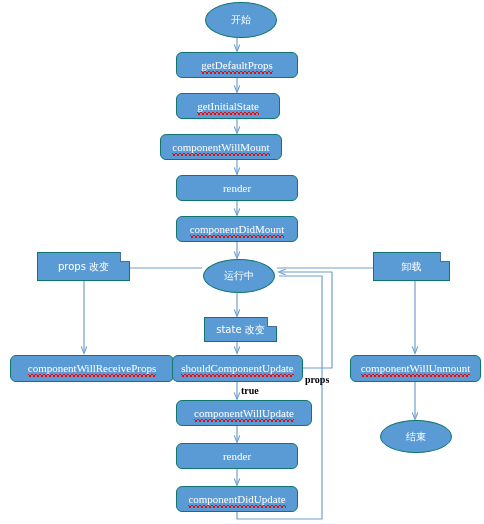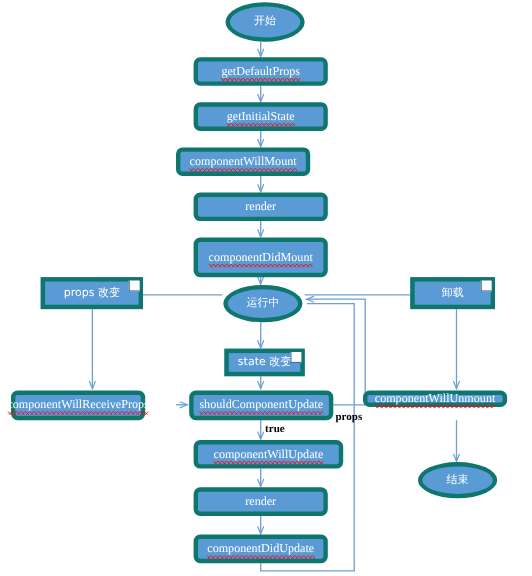--- a/index.html
+++ b/index.html
@@ -14,21 +14,21 @@
 
   .node{
     position:absolute;
     box-sizing:border-box;
     display:flex;align-items:center;justify-content:center;
     color:#ffffff;
     font-size:11px;
     line-height:1;
     text-align:center;
     background:#5b9bd5;
-    border:4px solid #0f766e;
+    border:1px solid #0f766e;
     z-index:2;
   }
   .rect{border-radius:6px;align-items:center;}
   .ellipse{border-radius:50%;}
   .note{border-radius:0;}
   .note::after{
     content:"";
     position:absolute;
     right:-1px;top:-1px;
     width:9px;height:9px;
@@ -107,61 +107,61 @@
   </svg>
 
   <div class="node ellipse cn" style="left:205px;top:2px;width:72px;height:36px;">
     <span>开始</span>
   </div>
 
   <div class="node rect" style="left:176px;top:52px;width:122px;height:26px;">
     <span class="sp">getDefaultProps</span>
   </div>
 
-  <div class="node rect" style="left:176px;top:93px;width:122px;height:26px;">
+  <div class="node rect" style="left:176px;top:93px;width:104px;height:26px;">
     <span class="sp">getInitialState</span>
   </div>
 
   <div class="node rect" style="left:160px;top:134px;width:122px;height:26px;">
     <span class="sp">componentWillMount</span>
   </div>
 
   <div class="node rect" style="left:176px;top:175px;width:122px;height:26px;">
     <span>render</span>
   </div>
 
-  <div class="node rect" style="left:176px;top:216px;width:122px;height:36px;">
+  <div class="node rect" style="left:176px;top:216px;width:122px;height:26px;">
     <span class="sp">componentDidMount</span>
   </div>
 
   <div class="node note cn" style="left:37px;top:252px;width:93px;height:29px;">
     <span>props 改变</span>
   </div>
 
   <div class="node ellipse cn" style="left:203px;top:259px;width:72px;height:34px;">
     <span>运行中</span>
   </div>
 
   <div class="node note cn" style="left:373px;top:252px;width:77px;height:29px;">
     <span>卸载</span>
   </div>
 
   <div class="node note cn" style="left:204px;top:317px;width:73px;height:25px;">
     <span>state 改变</span>
   </div>
 
-  <div class="node rect" style="left:10px;top:355px;width:122px;height:27px;">
+  <div class="node rect" style="left:10px;top:355px;width:164px;height:27px;">
     <span class="sp">componentWillReceiveProps</span>
   </div>
 
   <div class="node rect" style="left:172px;top:355px;width:131px;height:27px;">
     <span class="sp">shouldComponentUpdate</span>
   </div>
 
-  <div class="node rect" style="left:330px;top:355px;width:131px;height:15px;">
+  <div class="node rect" style="left:350px;top:355px;width:131px;height:27px;">
     <span class="sp">componentWillUnmount</span>
   </div>
 
   <div class="node rect" style="left:176px;top:400px;width:136px;height:26px;">
     <span class="sp">componentWillUpdate</span>
   </div>
 
   <div class="node rect" style="left:176px;top:443px;width:122px;height:26px;">
     <span>render</span>
   </div>

